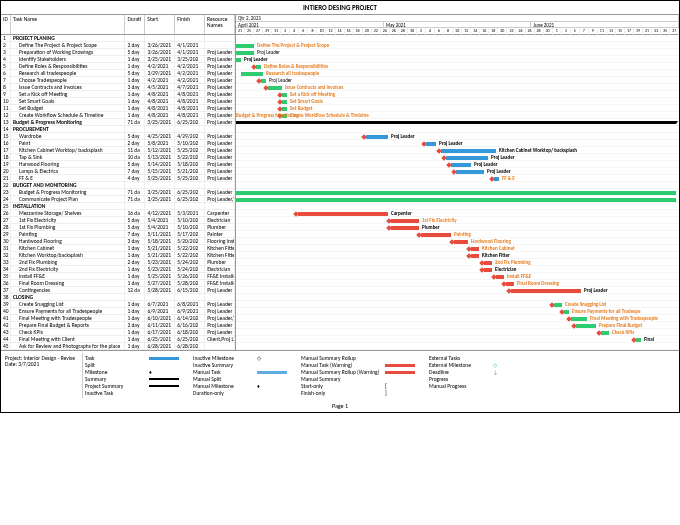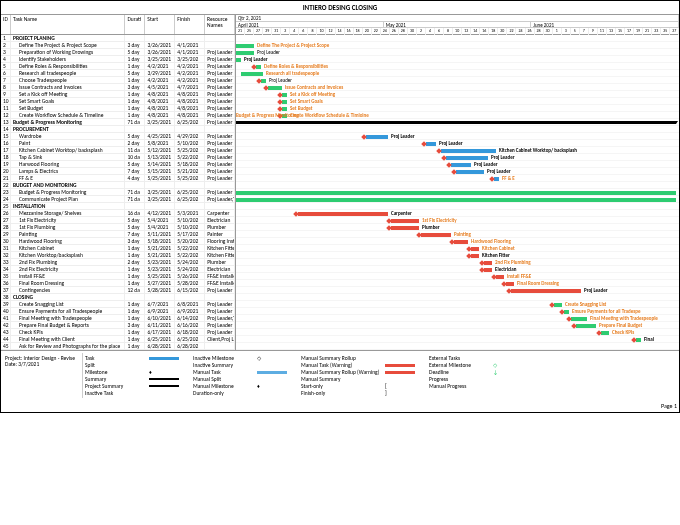--- a/index.html
+++ b/index.html
@@ -39,27 +39,27 @@
   .sum-bar::before { left:-2px; } .sum-bar::after { right:-2px; }
   .task-bar { }
   .label { position: absolute; font-size: 5px; white-space: nowrap; line-height: 7px; }
   .label.bold { font-weight: bold; }
   .diamond { position:absolute; width:4px; height:4px; background:#e74c3c; transform:rotate(45deg); top:1.5px; }
   
   .legend { border-top: 1px solid #999; padding: 2px; display: flex; font-size: 5.5px; }
   .legend-left { width: 80px; border-right: 1px solid #ccc; padding: 2px; }
   .legend-body { flex:1; display: grid; grid-template-columns: 60px 40px 60px 40px 80px 40px 60px 20px; gap: 1px 4px; align-items: center; padding: 2px; }
   .lg-sample { width: 30px; height: 3px; }
-  .footer { text-align: right; font-size: 6px; padding: 2px; }
+  .footer { text-align: center; font-size: 6px; padding: 2px; }
 </style>
 </head>
 <body>
 
 <div class="page">
-  <div class="title">INTIERO DESING CLOSING</div>
+  <div class="title">INTIERO DESING PROJECT</div>
   <div class="main">
     <div class="grid">
       <div class="grid-header">
         <div class="col col-id">ID</div>
         <div class="col col-name">Task Name</div>
         <div class="col col-dur">Durati</div>
         <div class="col col-start">Start</div>
         <div class="col col-finish">Finish</div>
         <div class="col col-res">Resource Names</div>
       </div>

